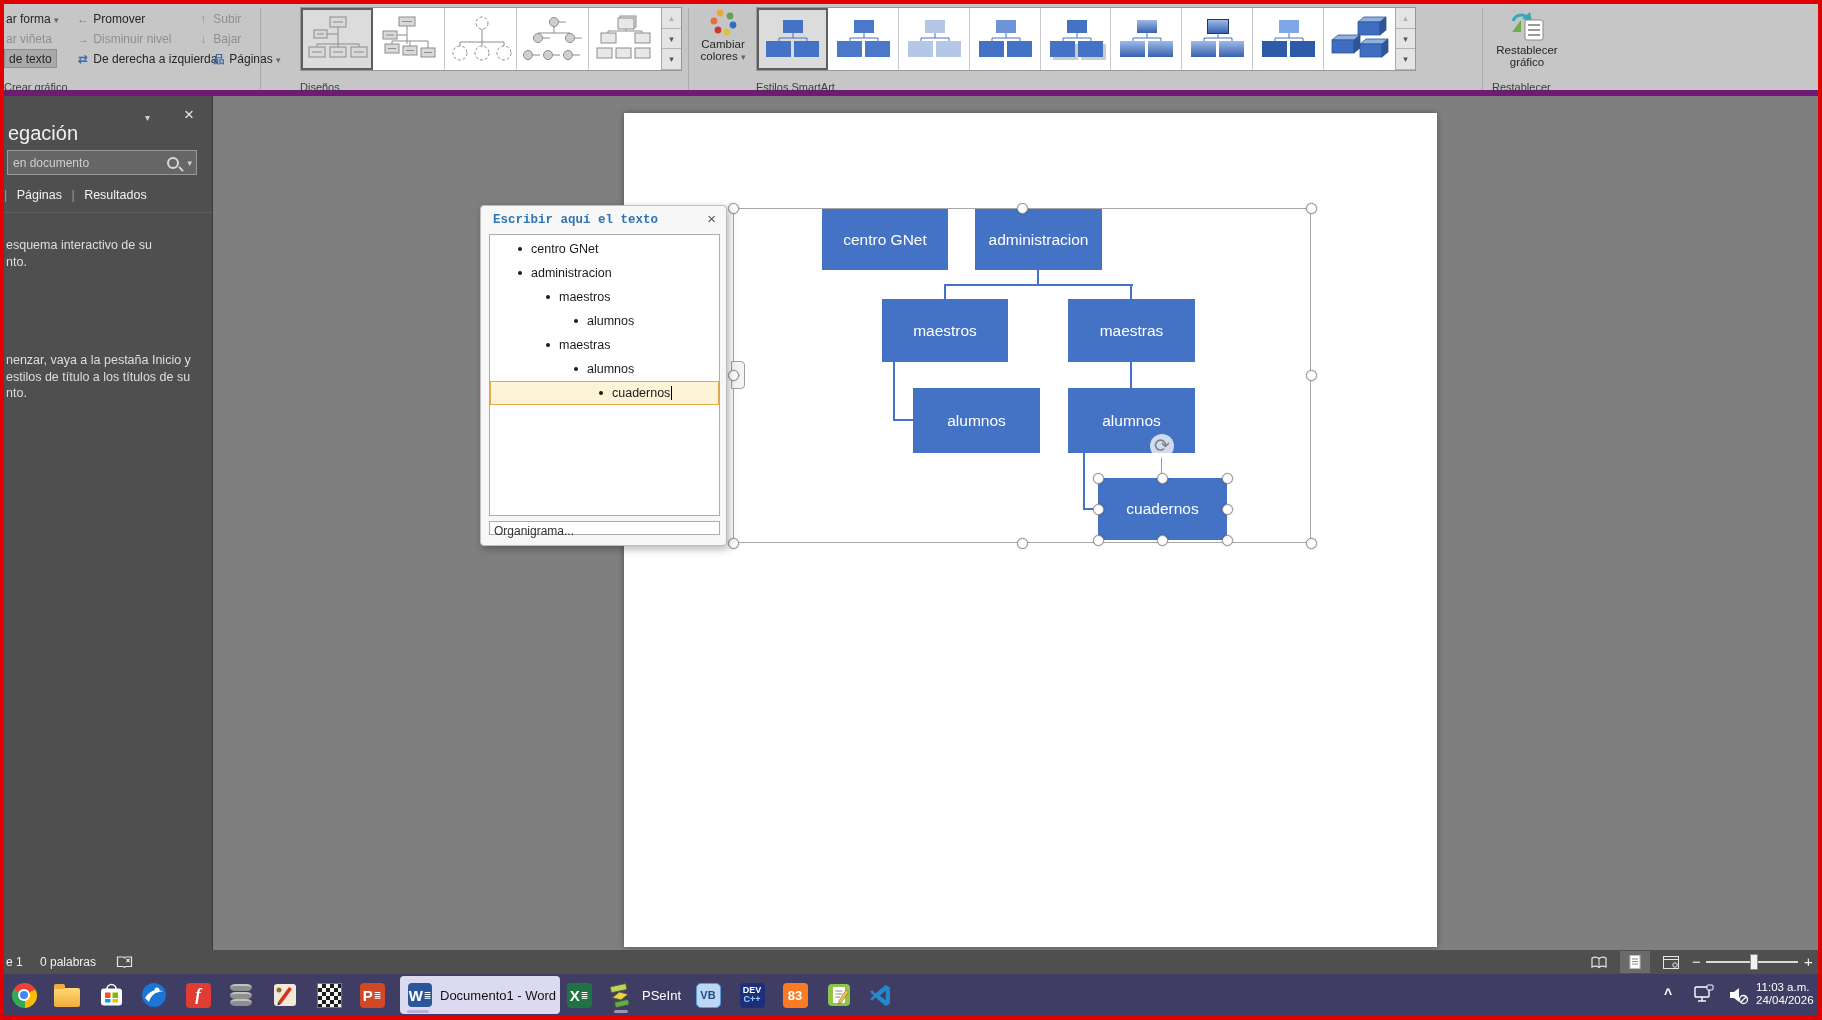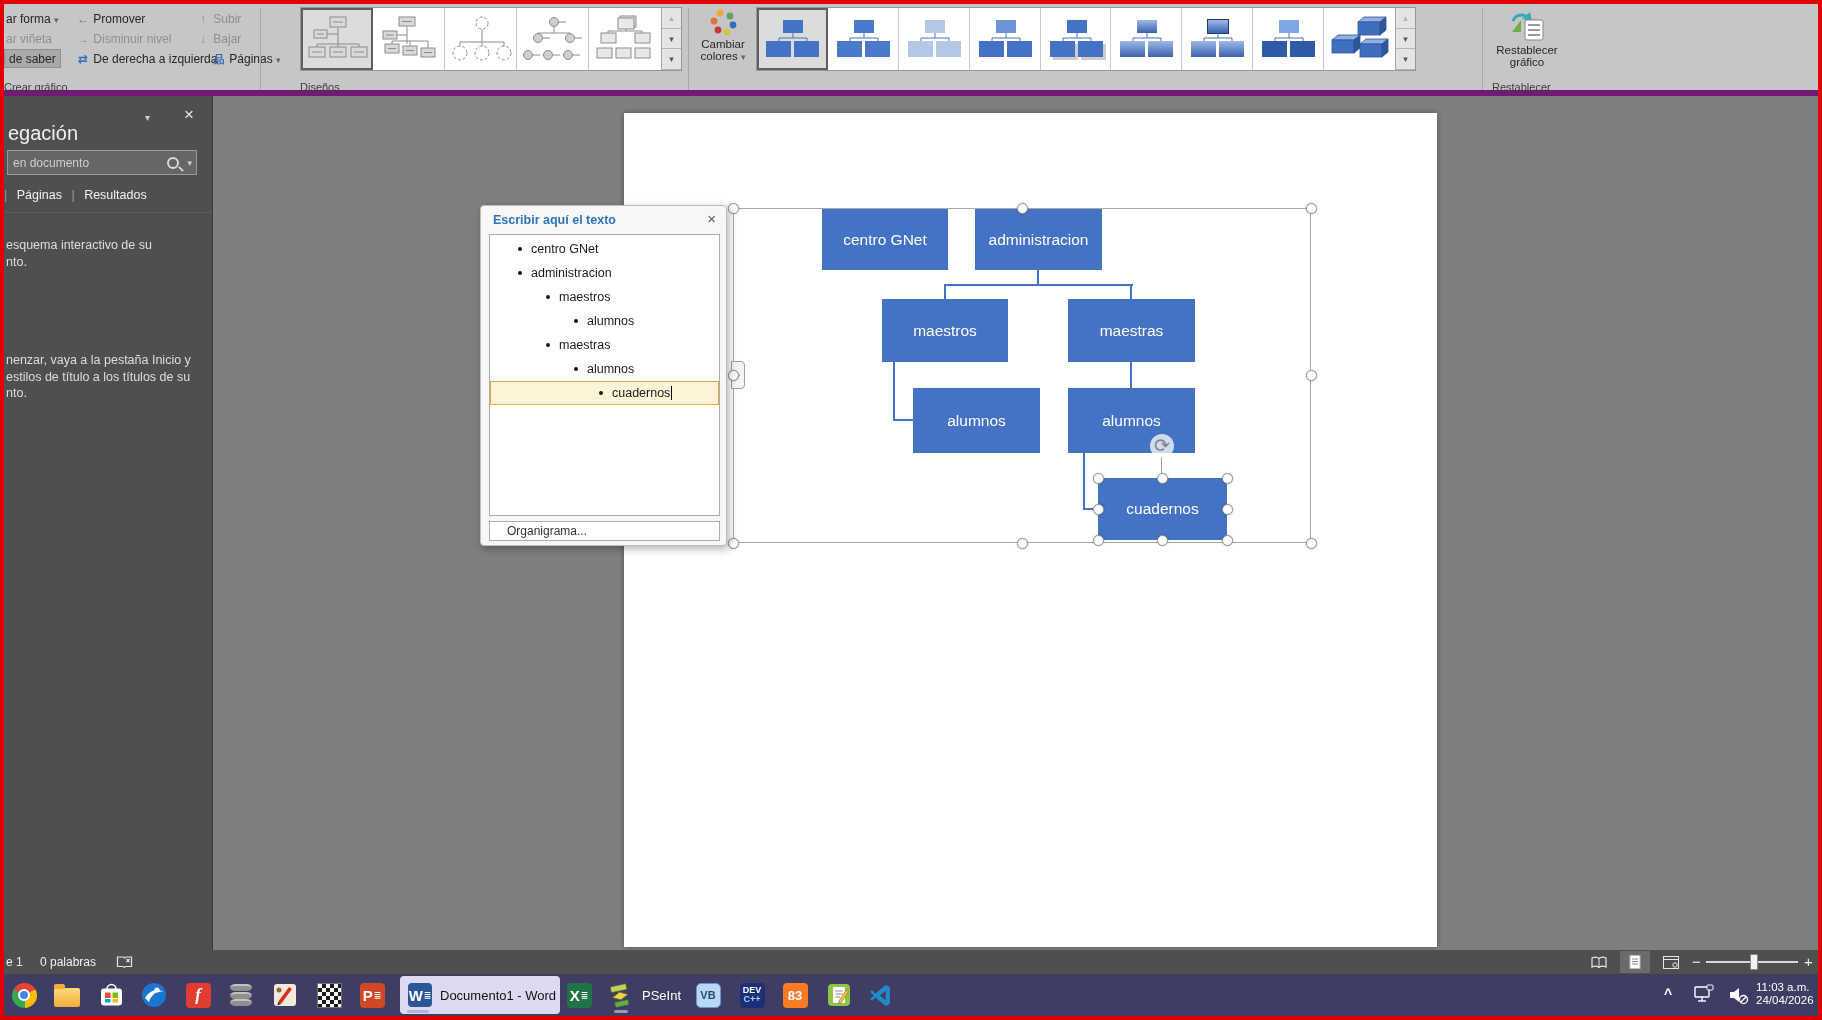--- a/index.html
+++ b/index.html
@@ -46,29 +46,29 @@
   .sa-frame{position:absolute;left:733px;top:208px;width:578px;height:335px;border:1px solid #a8a8a8;z-index:2;}
   .node{position:absolute;background:#4472C4;color:#fff;display:flex;align-items:center;justify-content:center;font-size:15.5px;z-index:3;}
   .conn{position:absolute;background:#4472c4;z-index:2;}
   .stem{position:absolute;background:#9a9a9a;z-index:3;}
   .hdl{position:absolute;width:11px;height:11px;border-radius:50%;background:#fff;border:1.5px solid #8f8f8f;z-index:6;box-shadow:0 0 2px rgba(0,0,0,.25);}
   .toggle-tab{position:absolute;left:731px;top:361px;width:14px;height:28px;background:#f4f4f4;border:1px solid #a0a0a0;border-radius:0 4px 4px 0;z-index:4;color:#666;font-size:12px;display:flex;align-items:center;justify-content:center;}
   .rotatewrap{position:absolute;left:1150px;top:434px;width:24px;height:24px;z-index:7;color:#828282;font-size:19px;line-height:24px;text-align:center;background:rgba(255,255,255,.75);border-radius:50%;}
 
   
   .textpane{position:absolute;left:480px;top:205px;width:247px;height:341px;background:#f7f7f7;border:1px solid #bdbdbd;border-radius:4px;box-shadow:2px 3px 8px rgba(0,0,0,.3);z-index:10;}
-  .tp-title{position:absolute;left:12px;top:7px;font-size:12.5px;font-weight:bold;color:#2E75B6;}
+  .tp-title{position:absolute;left:12px;top:7px;font-size:12.5px;font-weight:bold;color:#2E75B6;font-family:Liberation Mono, monospace;}
   .tp-close{position:absolute;right:10px;top:4px;font-size:15px;color:#555;}
   .tp-list{position:absolute;left:8px;top:28px;width:231px;height:282px;background:#fff;border:1px solid #adadad;overflow:hidden;padding-top:2px;}
   .tp-row{height:24px;line-height:24px;font-size:12.5px;color:#1a1a1a;display:flex;align-items:center;}
   .tp-row .bullet{width:4px;height:4px;background:#1a1a1a;border-radius:50%;margin-right:9px;flex:none;}
   .ind1{padding-left:28px;}.ind2{padding-left:56px;}.ind3{padding-left:84px;}.ind4{padding-left:108px;}
   .tp-row.sel{background:#FDF4D7;border:1px solid #E3AA4A;height:24px;}
   .caretbar{width:1px;height:14px;background:#000;margin-left:1px;}
-  .tp-footer{position:absolute;left:8px;top:315px;width:231px;height:20px;background:#fff;border:1px solid #adadad;font-size:12px;color:#333;line-height:18px;padding-left:17px;}
+  .tp-footer{position:absolute;left:8px;top:315px;width:231px;height:14px;background:#fff;border:1px solid #adadad;font-size:12px;color:#333;line-height:18px;padding-left:4px;}
 
   
   .statusbar{position:absolute;left:4px;top:950px;width:1814px;height:24px;background:#4f4f4f;color:#f0f0f0;font-size:12px;z-index:5;}
   .sb-item{position:absolute;top:0;height:24px;line-height:24px;white-space:nowrap;}
   .viewbtn{position:absolute;top:1px;width:30px;height:22px;display:flex;align-items:center;justify-content:center;}
   .viewbtn.on{background:#6b6b6b;}
   .zoomtrack{position:absolute;top:11px;height:2px;background:#d9d9d9;}
   .zoomthumb{position:absolute;top:4px;width:8px;height:16px;background:#f2f2f2;border:1px solid #888;}
 
   
@@ -111,21 +111,21 @@
     </div>
     <div class="rbtn disabled" style="left:72px;top:26px;">
       <span class="ic">→</span>
       <span>Disminuir nivel</span>
     </div>
     <div class="rbtn disabled" style="left:192px;top:26px;">
       <span class="ic">↓</span>
       <span>Bajar</span>
     </div>
     <div class="rbtn pressed" style="left:0px;top:45px;padding:0 4px;">
-      <span>de saber</span>
+      <span>de texto</span>
     </div>
     <div class="rbtn" style="left:72px;top:46px;">
       <span class="ic" style="color:#2f6fb7;">⇄</span>
       <span>De derecha a izquierda</span>
     </div>
     <div class="rbtn" style="left:208px;top:46px;">
       <span class="ic" style="color:#3a66ad;font-size:11px;">品</span>
       <span>Páginas</span>
       <span style="color:#666;font-size:9px;">▾</span>
     </div>
@@ -383,20 +383,21 @@
             <span>▴</span>
           </div>
         <div>
             <span>▾</span>
           </div>
         <div>
             <span><span class="morebar"></span><span>▾</span></span>
           </div>
       </div>
     </div>
+    <div class="glabel" style="left:752px;width:660px;">Estilos SmartArt</div>
     <div class="gsep" style="left:1478px;"></div>
 
     <div class="bigbtn" style="left:1488px;width:70px;">
       <svg width="38" height="34" viewBox="0 0 38 34">
         <polygon points="4,24 13,12 13,24" fill="#70ad47"></polygon>
         <path d="M20,10 A9,9 0 0 0 5,13" fill="none" stroke="#3aa6b9" stroke-width="3"></path>
         <polygon points="22,4 24,13 14,11" fill="#3aa6b9"></polygon>
         <rect x="17" y="12" width="18" height="20" rx="2" fill="#fff" stroke="#8a8a8a"></rect>
         <line x1="20" y1="17" x2="32" y2="17" stroke="#9a9a9a" stroke-width="2"></line>
         <line x1="20" y1="22" x2="32" y2="22" stroke="#9a9a9a" stroke-width="2"></line>

